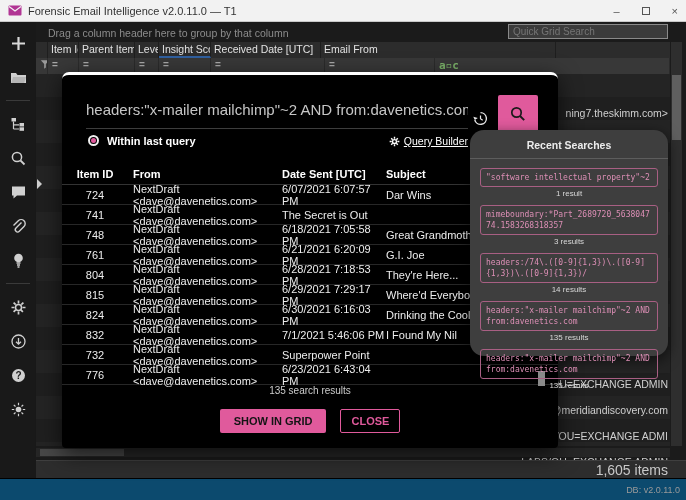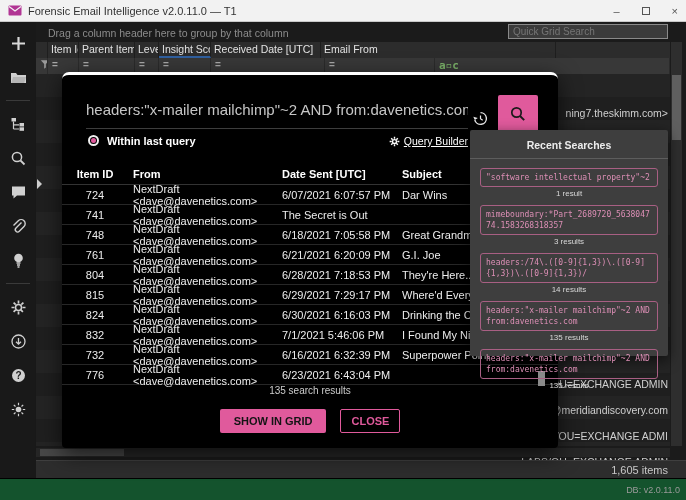--- a/index.html
+++ b/index.html
@@ -42,22 +42,22 @@
   .fragment { position:absolute; right:18px; font-size:10.5px; color:#cfcfcf; white-space:nowrap; z-index:1;margin-top:17px; }
 
   .vscroll { position:absolute; top:42px; left:671px; width:11px; height:404px; background:#2e2e2e; z-index:1; }
   .vscroll .thumb { position:absolute; top:33px; left:1px; width:9px; height:65px; background:#5f5f5f; }
   .hscroll { position:absolute; top:448px; left:36px; width:634px; height:9px; background:#262626; z-index:1; }
   .hscroll .thumb { position:absolute; top:1px; left:4px; width:84px; height:7px; background:#474747; }
 
   
   .statusbar { position:absolute; top:460px; left:36px; width:650px; height:18px; background:#2d2d2d;
                border-top:1px solid #3f3f3f; display:flex; align-items:center; justify-content:flex-end;
-               padding-right:18px; font-size:11px; color:#c8c8c8; z-index:5; }
-  .bottombar { position:absolute; top:478px; left:0; width:686px; height:22px; background:#14532d;
+               padding-right:18px; font-size:14px; color:#c8c8c8; z-index:5; }
+  .bottombar { position:absolute; top:478px; left:0; width:686px; height:22px; background:#0c4a6e;
                border-top:1px solid #000; display:flex; align-items:center; justify-content:flex-end;
                padding-right:6px; font-size:9px; color:#9a9a9a; z-index:5; }
 
   
   .modal { position:absolute; top:72px; left:62px; width:496px; height:376px; background:#000;
            border-top:3px solid #fff; border-radius:7px 7px 4px 4px; box-shadow:0 6px 22px rgba(0,0,0,.65); z-index:10; }
   .query-wrap { position:absolute; top:20px; left:24px; width:382px; }
   .query-input { width:100%; background:transparent; border:none; border-bottom:1px solid #3d3d3d;
                  color:#c6c6c6; font-size:15px; font-family:"Liberation Sans", sans-serif; padding:6px 0 10px 0; outline:none; }
   .history-btn { position:absolute; top:32px; left:407px; width:22px; height:22px; display:flex; align-items:center; justify-content:center; cursor:pointer; }
@@ -68,34 +68,34 @@
            background-clip:content-box; padding:1px; margin:0 8px 0 2px; }
   .scope-label { font-size:11px; font-weight:bold; color:#fff; }
   .qb-link { margin-left:auto; display:flex; align-items:center; gap:4px; font-size:10.5px; color:#fff;
              text-decoration:underline; cursor:pointer; }
 
   .res-table { position:absolute; top:88px; left:0; width:496px; }
   .tr { display:flex; height:20px; align-items:center; font-size:11px; color:#ededed; border-bottom:1px solid #272727; }
   .tr.head { height:22px; font-weight:bold; color:#fff; border-bottom:1px solid #333; }
   .c-id { width:66px; text-align:center; }
   .c-from { width:154px; padding-left:5px; }
-  .c-date { width:120px; }
+  .c-date { width:104px; }
   .c-subj { flex:1; padding-right:14px; white-space:nowrap; overflow:hidden; }
   .tbl-thumb { position:absolute; top:296px; left:476px; width:7px; height:15px; background:#8a8a8a; }
 
   .summary { position:absolute; top:310px; left:0; width:496px; text-align:center; font-size:10px; color:#cccccc; }
   .dlg-buttons { position:absolute; top:334px; left:0; width:496px; display:flex; justify-content:center; gap:14px; }
   .btn-primary { background:var(--accent); color:#141414; border:none; font-weight:bold; font-size:11px;
                  padding:5px 14px; border-radius:2px; cursor:pointer; font-family:"Liberation Sans", sans-serif; }
   .btn-outline { background:transparent; color:var(--accent); border:1px solid var(--accent); font-weight:bold;
                  font-size:11px; padding:5px 10px; border-radius:2px; cursor:pointer; font-family:"Liberation Sans", sans-serif; }
 
   
   .recent { position:absolute; top:130px; left:470px; width:198px; height:226px; background:#3e3e3e;
-            border-radius:2px; box-shadow:0 4px 14px rgba(0,0,0,.6); z-index:20; padding:9px 10px 0 10px; }
+            border-radius:14px; box-shadow:0 4px 14px rgba(0,0,0,.6); z-index:20; padding:9px 10px 0 10px; }
   .recent-title { text-align:center; font-size:10.5px; font-weight:600; color:#ececec; margin-bottom:7px; }
   .recent-divider { border-top:1px solid #5d5d5d; margin:0 -10px 9px -10px; }
   .chip { border:1px solid #a85f83; border-radius:3px; padding:3px 5px; cursor:pointer;
           font-family:"DejaVu Sans Mono", monospace; font-size:8px; line-height:11px; color:var(--chip);
           word-break:break-all; }
   .chip-count { text-align:center; font-size:8px; color:#d8d8d8; margin:2px 0 7px 0; }
 
   svg { display:block; }
 </style>
 </head>
@@ -356,21 +356,20 @@
         <div class="tr">
           <div class="c-id">832</div>
           <div class="c-from">NextDraft &lt;dave@davenetics.com&gt;</div>
           <div class="c-date">7/1/2021 5:46:06 PM</div>
           <div class="c-subj">I Found My Nil</div>
         </div>
 
         <div class="tr">
           <div class="c-id">732</div>
           <div class="c-from">NextDraft &lt;dave@davenetics.com&gt;</div>
-          <div class="c-date">6/16/2021 6:32:39 PM</div>
           <div class="c-subj">Superpower Point</div>
         </div>
 
         <div class="tr">
           <div class="c-id">776</div>
           <div class="c-from">NextDraft &lt;dave@davenetics.com&gt;</div>
           <div class="c-date">6/23/2021 6:43:04 PM</div>
         </div>
       </div>
   </div>

